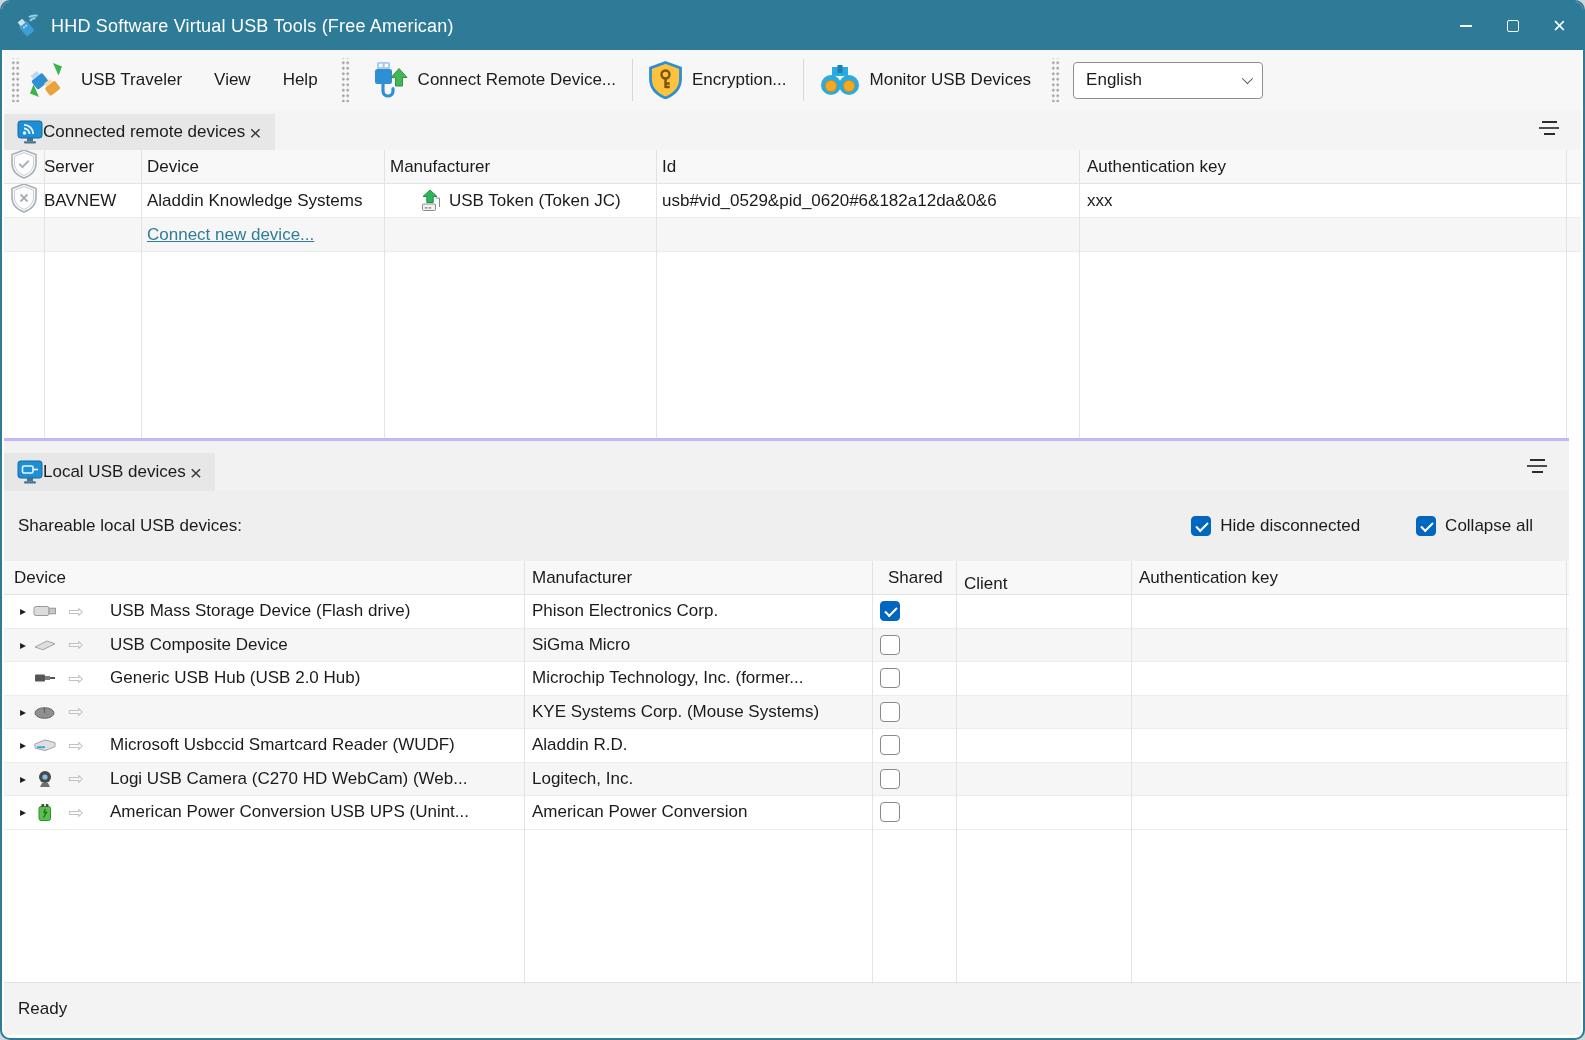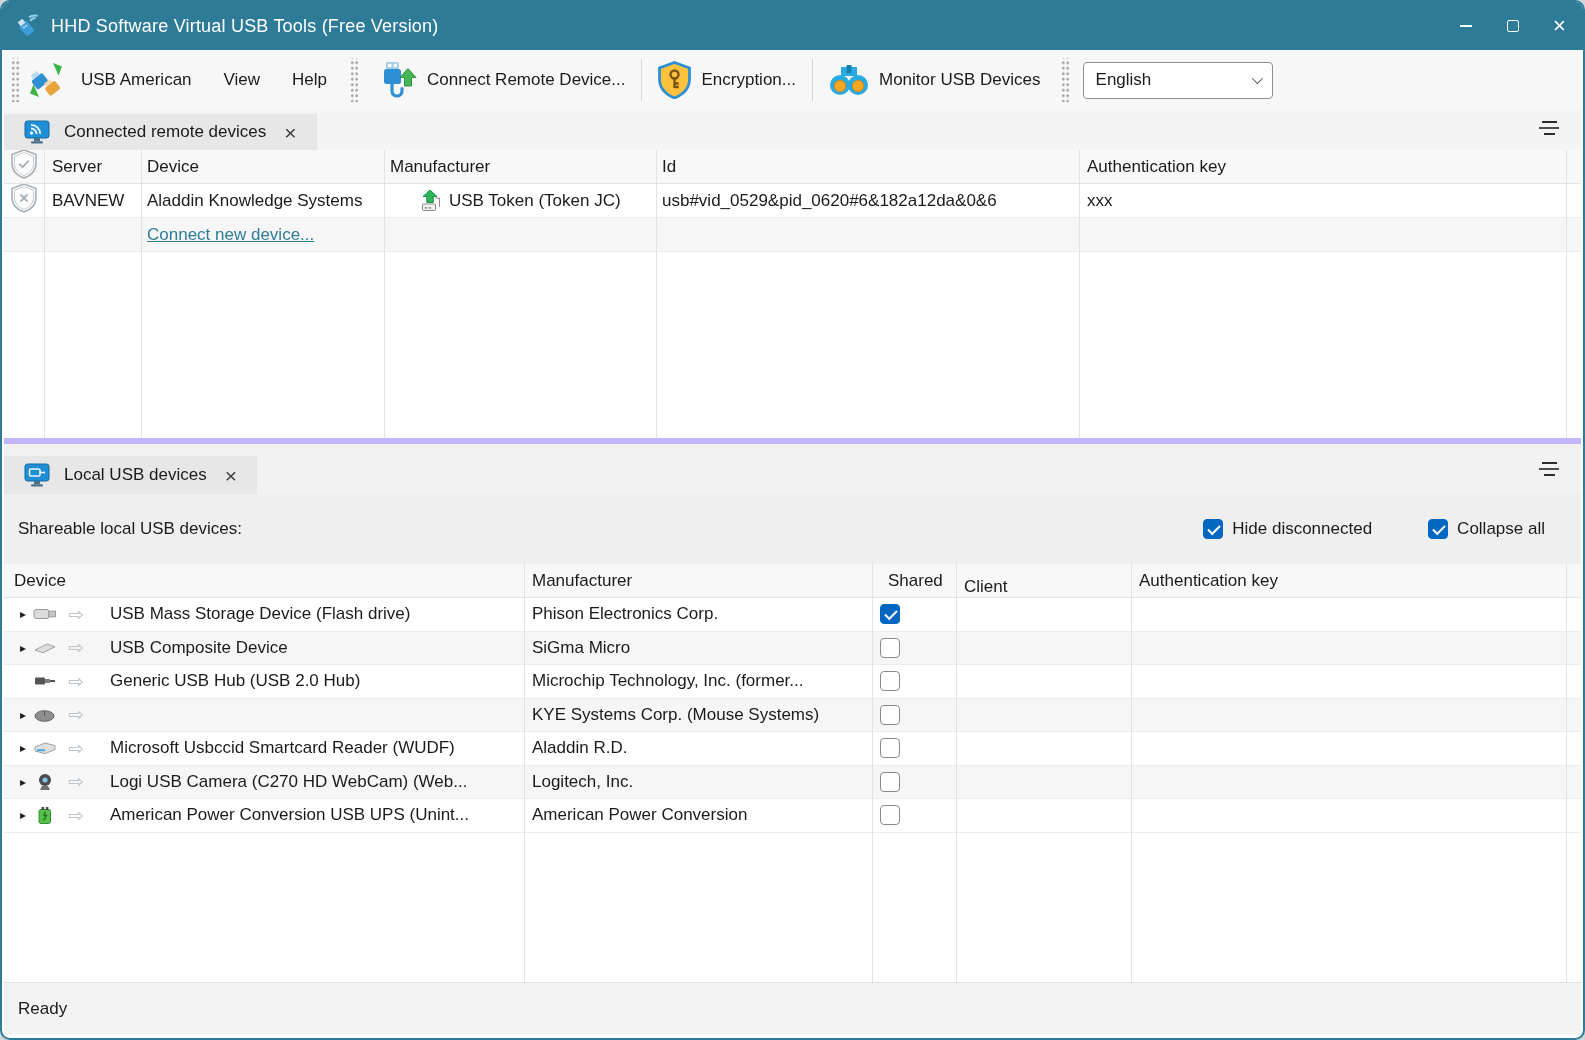--- a/index.html
+++ b/index.html
@@ -22,45 +22,45 @@
   .grip{width:9px;height:44px;margin:0 7px;background-image:radial-gradient(circle,#a6a6a6 1.3px,transparent 1.6px);background-size:4.5px 5.5px;background-position:0 2px;}
   .menu-item{padding:0 16px;height:40px;display:flex;align-items:center;cursor:default;}
   .tb-icon{display:flex;align-items:center;}
   .tb-button{display:flex;align-items:center;gap:10px;padding:0 13px;height:46px;cursor:default;}
   .tb-sep{width:1px;height:42px;background:#d7d7d7;margin:0 3px;}
   .lang-select{width:190px;height:37px;border:1px solid #8f8f8f;border-radius:4px;background:#fff;display:flex;align-items:center;padding:0 12px;margin-left:6px;cursor:default;}
   .chev{margin-left:auto;width:8px;height:8px;border-right:1.6px solid #555;border-bottom:1.6px solid #555;transform:rotate(45deg) translateY(-2px);}
   
   .remote-panel{position:absolute;top:108px;left:2px;right:2px;height:328px;background:#fff;}
   .tabbar{height:40px;background:#f4f4f4;display:flex;align-items:flex-end;position:relative;}
-  .tab{height:36px;background:#e7e7e7;display:flex;align-items:center;padding:0 20px;gap:14px;font-size:17px;cursor:default;justify-content:flex-end;}
+  .tab{height:36px;background:#e7e7e7;display:flex;align-items:center;padding:0 13px;gap:0;font-size:17px;cursor:default;justify-content:flex-end;}
   .tab-close{color:#3c3c3c;font-size:21px;line-height:1;margin-left:4px;cursor:default;}
   .hamburger{position:absolute;right:22px;top:11px;display:flex;flex-direction:column;gap:4px;align-items:center;cursor:default;}
   .hamburger i{display:block;height:2px;background:#2c2c2c;}
   .hamburger i:nth-child(1){width:15px;}
   .hamburger i:nth-child(2){width:20px;background:#4c4c4c;}
   .hamburger i:nth-child(3){width:11px;}
   
   .rtable{position:absolute;top:40px;left:0;right:0;bottom:0;background:#fff;}
   .vline{position:absolute;top:0;bottom:0;width:1px;background:#e3e3e3;z-index:3;}
   .trow{display:flex;align-items:center;height:34px;position:relative;z-index:1;font-size:17px;}
   .trow.hdr{background:#f8f8f8;border-bottom:1px solid #e3e3e3;}
   .trow.data{border-bottom:1px solid #ececec;}
   .row-alt{background:#f6f6f6;}
   .cell{height:100%;display:flex;align-items:center;overflow:hidden;white-space:nowrap;}
   .cu0{width:40px;justify-content:center;}
-  .cu1{width:97px;padding-left:8px;}
+  .cu1{width:97px;padding-left:0;}
   .cu2{width:243px;padding-left:6px;}
   .cu3{width:272px;padding-left:6px;}
   .cu4{width:423px;padding-left:6px;}
   .cu5{flex:1;padding-left:8px;}
   .link{color:#2e7d98;text-decoration:underline;cursor:pointer;}
   .token-icon{margin-right:7px;display:flex;align-items:center;}
   
-  .local-panel{position:absolute;top:436px;left:2px;right:2px;height:546px;background:#f9a8d4;border-top:6px solid #c4b5fd;}
+  .local-panel{position:absolute;top:436px;left:2px;right:14px;height:546px;background:#f9a8d4;border-top:3px solid #c4b5fd;}
   .local-tabbar{height:50px;background:#f2f2f2;display:flex;align-items:flex-end;position:relative;}
   .local-tabbar .tab{height:38px;}
   .lbody{height:70px;background:#efefef;display:flex;align-items:center;padding:0 14px;font-size:17px;}
   .chk-group{margin-left:auto;display:flex;align-items:center;gap:56px;padding-right:22px;}
   .chk-item{display:flex;align-items:center;gap:9px;cursor:default;}
   .checkbox{width:20px;height:20px;border:1px solid #8a8a8a;border-radius:4px;background:#fff;position:relative;flex:0 0 auto;}
   .checkbox.checked{background:#0067c0;border-color:#0067c0;}
   .checkbox.checked::after{content:"";position:absolute;left:4px;top:5px;width:10px;height:5px;border-left:2px solid #fff;border-bottom:2px solid #fff;transform:rotate(-45deg);}
   .ltable{position:absolute;top:120px;left:0;right:0;bottom:0;background:#fff;}
   .cl0{width:520px;}
@@ -90,21 +90,21 @@
         <g transform="rotate(-40 13 16)">
           <rect x="8" y="9" width="10" height="13" rx="2" fill="#3d9dd6"></rect>
           <rect x="10" y="5" width="6" height="5" fill="#cfe4f2"></rect>
           <rect x="10.8" y="12" width="1.8" height="1.8" fill="#bfe2f5"></rect>
           <rect x="13.6" y="12" width="1.8" height="1.8" fill="#bfe2f5"></rect>
         </g>
         <path d="M16 8 a7 7 0 0 1 5.5 -3" stroke="#8fd0ef" stroke-width="2" fill="none"></path>
         <path d="M15 4.2 a10.5 10.5 0 0 1 8.6 -1.4" stroke="#8fd0ef" stroke-width="2" fill="none"></path>
       </svg>
     </span>
-    <span class="title-text">HHD Software Virtual USB Tools (Free Version)</span>
+    <span class="title-text">HHD Software Virtual USB Tools (Free American)</span>
     <div class="win-controls">
       <div class="win-btn">
           <span class="min-glyph"></span>
         </div>
       <div class="win-btn">
           <span class="max-glyph"></span>
         </div>
       <div class="win-btn">
           <span class="close-glyph">×</span>
         </div>
@@ -120,21 +120,21 @@
           <rect x="9" y="9.5" width="8" height="4.5" fill="#bcd9ee"></rect>
         </g>
         <g transform="rotate(-38 26 27)">
           <rect x="19" y="22" width="13" height="10" rx="2" fill="#e8a33d"></rect>
           <rect x="21.8" y="18" width="7.5" height="4" fill="#f3d9ae"></rect>
         </g>
         <path d="M26 2 l9 3.5 -3.5 9 z" fill="#3cb44a"></path>
         <path d="M12 36 l-9 -3.5 3.5 -9 z" fill="#3cb44a"></path>
       </svg>
     </span>
-    <div class="menu-item">USB American</div>
+    <div class="menu-item">USB Traveler</div>
     <div class="menu-item">View</div>
     <div class="menu-item">Help</div>
 
     <span class="grip"></span>
     <div class="tb-button">
       <span class="tb-icon">
         <svg width="38" height="38" viewBox="0 0 38 38">
           <rect x="7" y="1" width="13" height="7" rx="1.5" fill="#a9cde9"></rect>
           <rect x="9.2" y="2.8" width="3.2" height="3.2" fill="#fff"></rect>
           <rect x="14.8" y="2.8" width="3.2" height="3.2" fill="#fff"></rect>

